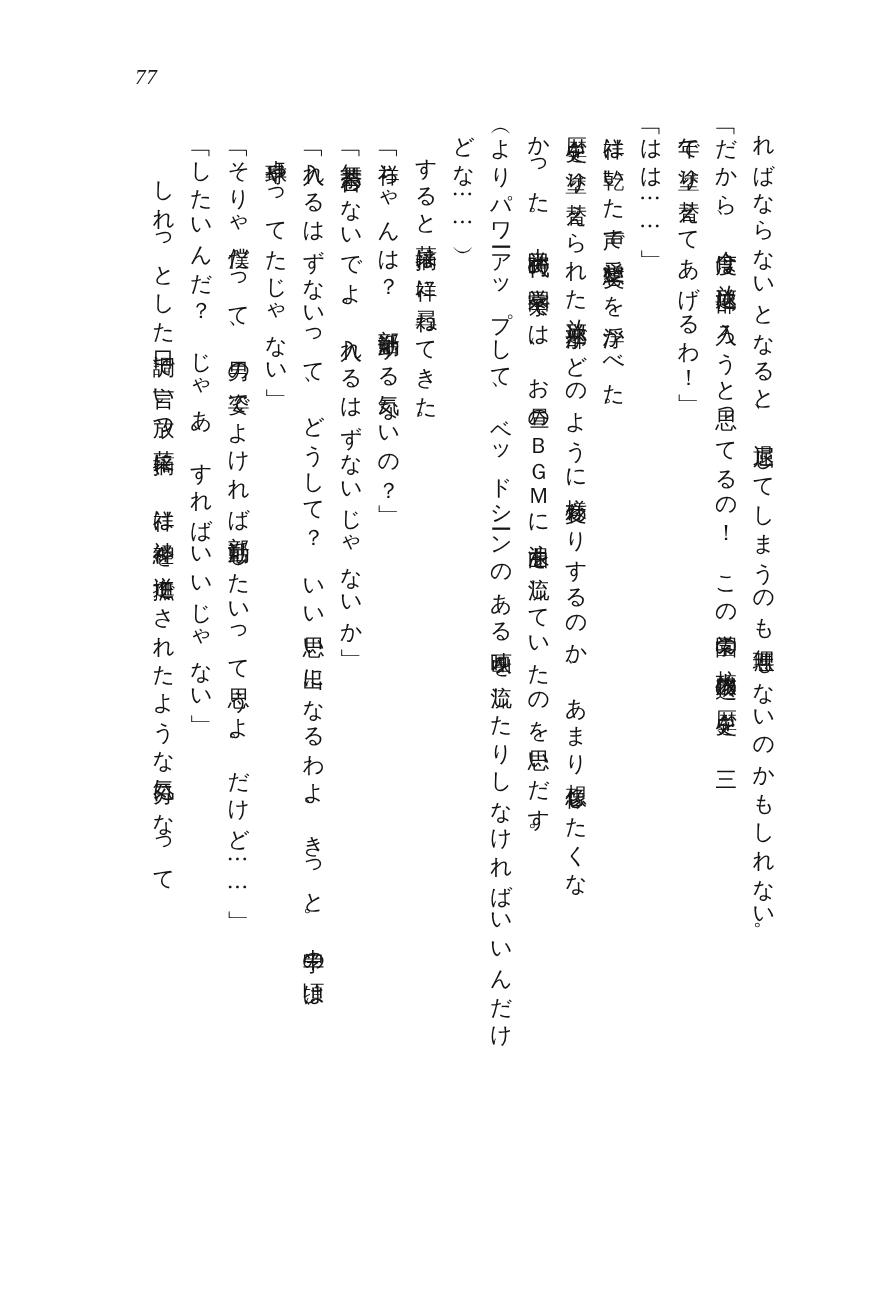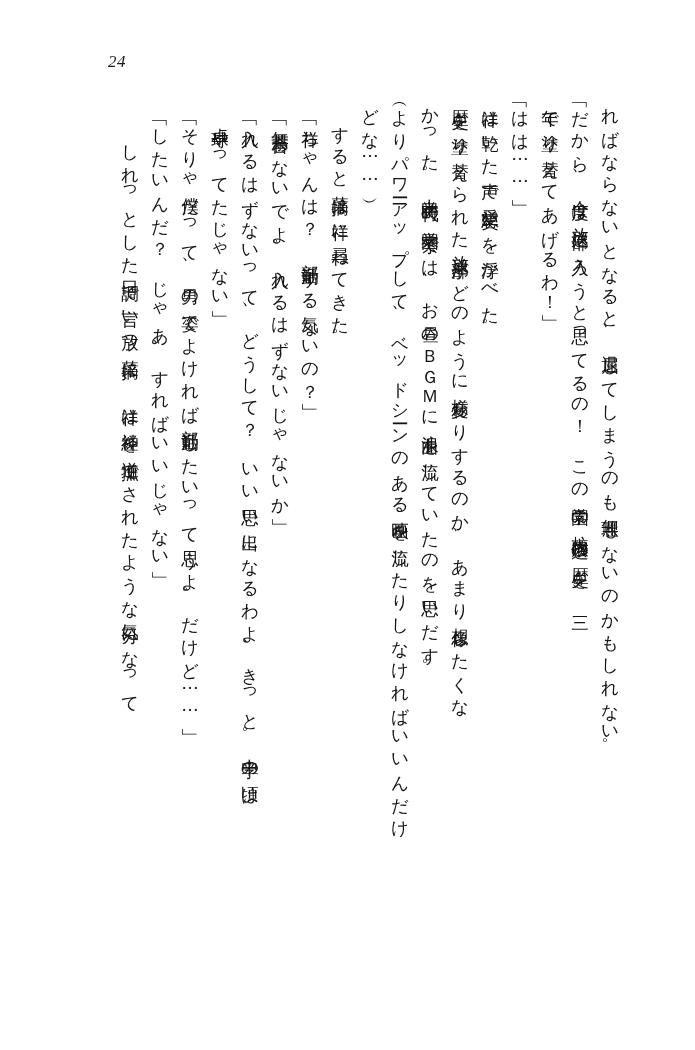--- a/index.html
+++ b/index.html
@@ -69,21 +69,21 @@
 
   
   .vcol.indent-1 { padding-top: 18px; }
   .vcol.indent-2 { padding-top: 36px; }
 </style>
 </head>
 <body>
 
 <div class="page">
 
-  <div class="page-number">24</div>
+  <div class="page-number">77</div>
 
   <div class="vtext">
     <div class="vcol">ればならないとなると、退屈してしまうのも無理もないのかもしれない。</div>
     <div class="vcol">「だから、今度は放送部に入ろうと思ってるの！　この学園の校内放送の歴史を、三</div>
     <div class="vcol">年で塗り替えてあげるわ！」</div>
     <div class="vcol">「はは……」</div>
     <div class="vcol">祥は乾いた声で愛想笑いを浮かべた。</div>
     <div class="vcol">歴史を塗り替えられた放送部がどのように様変わりするのか、あまり想像したくな</div>
     <div class="vcol">かった。中学時代の学園祭では、お昼のＢＧＭに浪曲を流していたのを思いだす。</div>
     <div class="vcol">（よりパワーアップして、ベッドシーンのある映画を流したりしなければいいんだけ</div>

